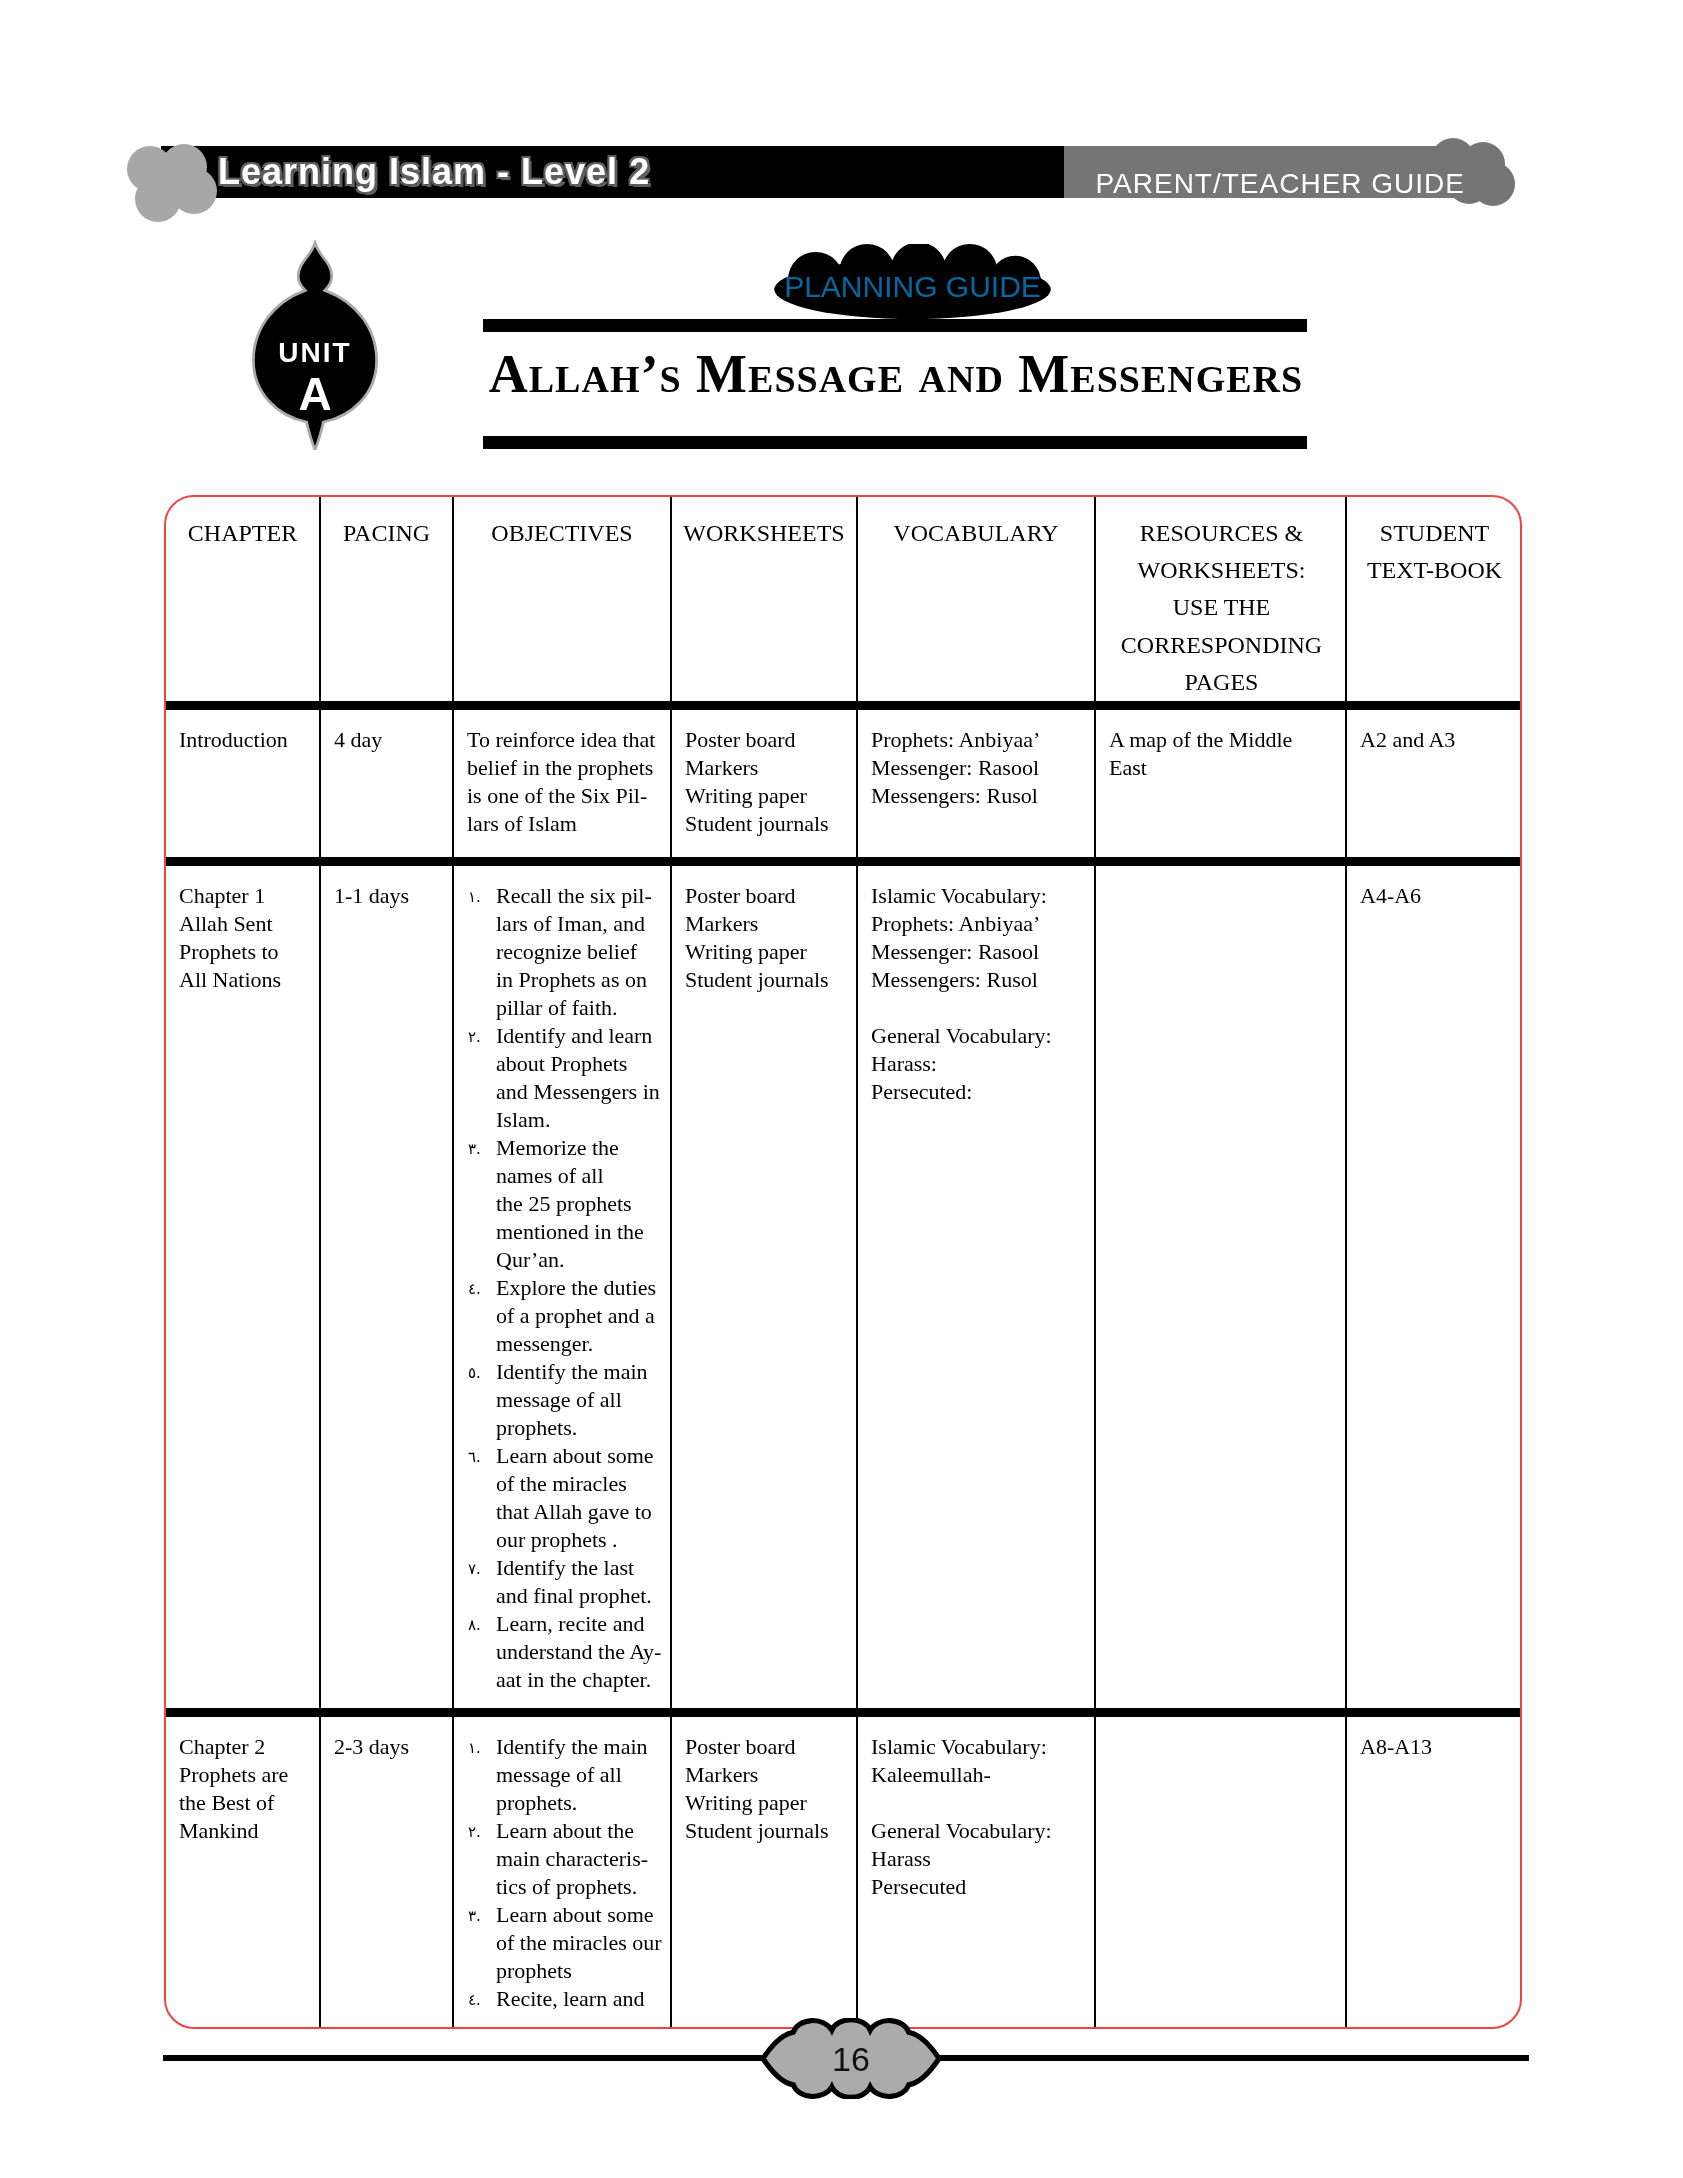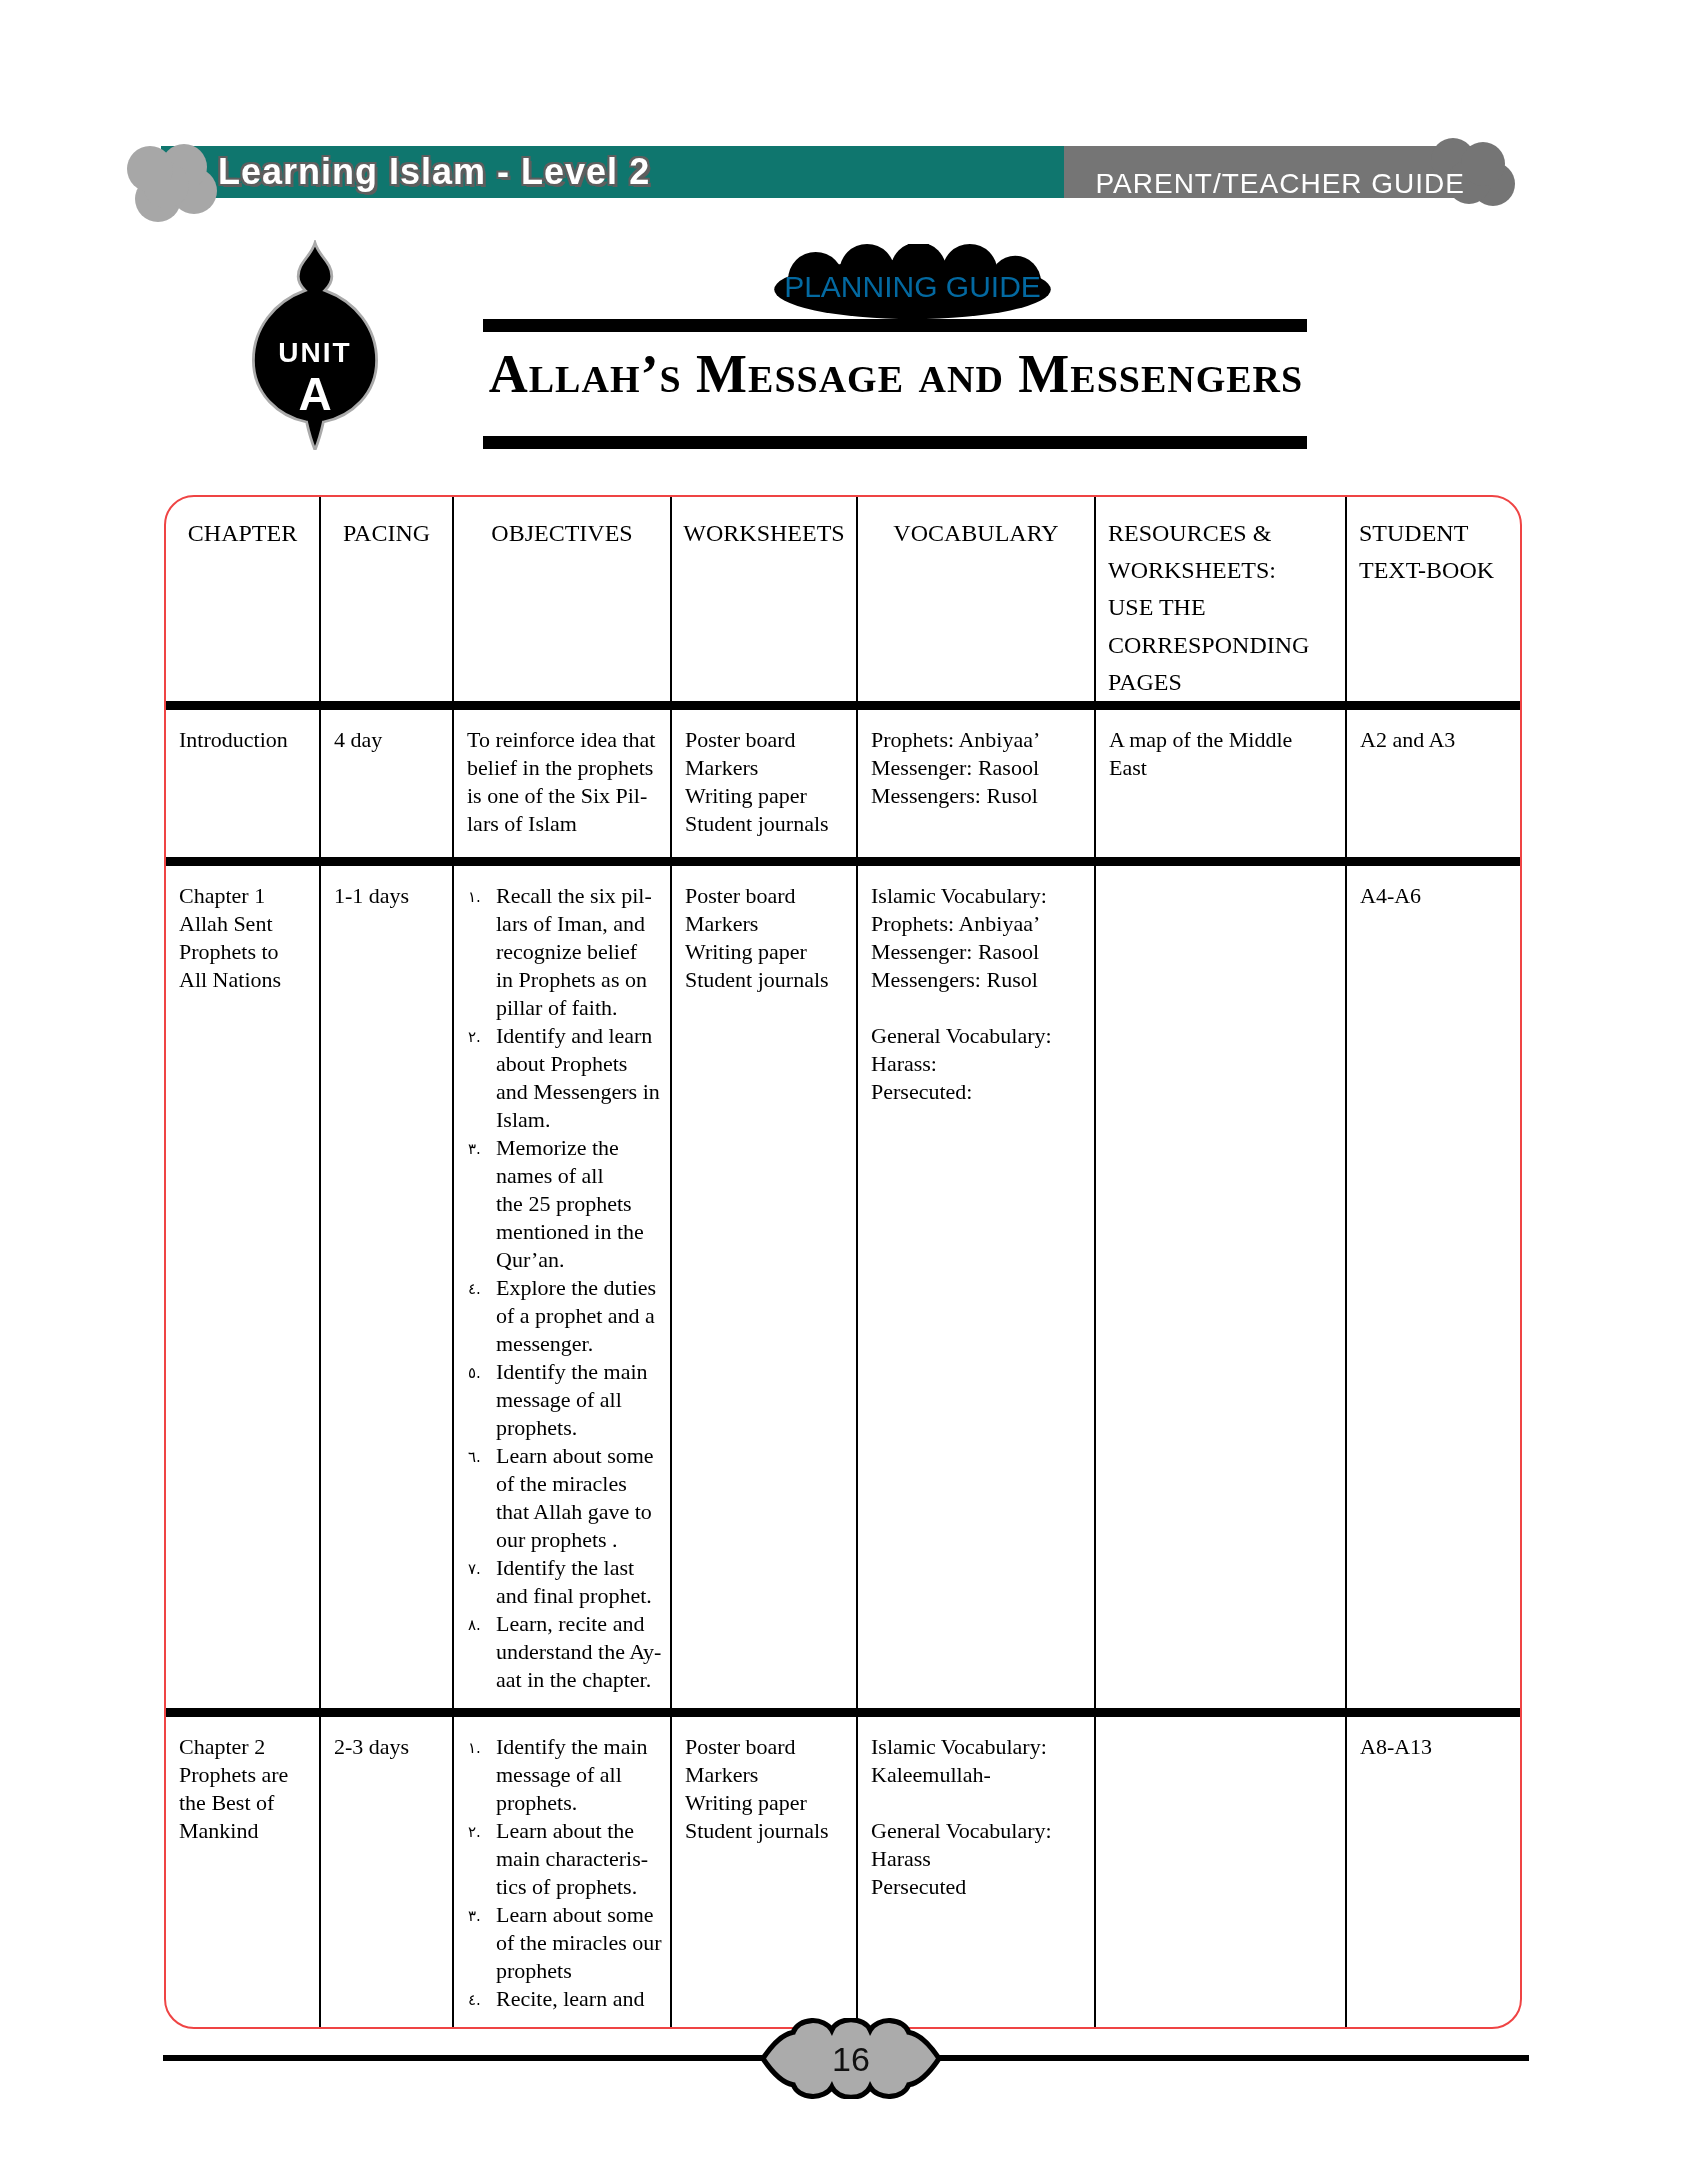--- a/index.html
+++ b/index.html
@@ -5,21 +5,21 @@
   html,body { margin:0; padding:0; background:#e8e8e8; }
   .page {
     position:relative; width:1683px; height:2178px; margin:0 auto;
     background:#ffffff; overflow:hidden;
     font-family:"Liberation Serif", serif; color:#000;
   }
 
   
   .topbar-left {
     position:absolute; left:161px; top:146px; width:903px; height:52px;
-    background:#0f766e;
+    background:#000000;
   }
   .topbar-left::before {
     content:""; position:absolute; left:-34px; top:0px; width:46px; height:46px;
     border-radius:50%; background:#a7a7a7;
     box-shadow: 16px 16px 0 #a7a7a7, 34px -2px 0 #a7a7a7, 44px 22px 0 #a7a7a7, 8px 30px 0 #a7a7a7;
   }
   .topbar-left .banner-text {
     position:absolute; left:57px; top:0; line-height:52px;
     font-family:"Liberation Sans", sans-serif; font-weight:bold; font-size:36px;
     color:#ffffff; letter-spacing:1px;
@@ -79,21 +79,21 @@
   }
   table.plan { border-collapse:collapse; width:100%; table-layout:fixed; }
   .plan th, .plan td {
     border-left:2px solid #000; vertical-align:top;
     font-family:"Liberation Serif", serif;
   }
   .plan th:first-child, .plan td:first-child { border-left:none; }
   .plan thead th {
     height:168px; padding:18px 10px 0 12px;
     font-weight:normal; font-size:24px; line-height:1.55;
-    white-space:pre-line; text-align:left;
+    white-space:pre-line; text-align:center;
   }
   .plan thead th.hc { text-align:center; padding-left:6px; padding-right:6px; }
   .plan tbody td {
     border-top:9px solid #000;
     padding:16px 8px 14px 13px;
     font-size:22px; line-height:28px;
   }
   .plan tr.r0 td { height:117px; }
   .plan tr.r2 td { height:226px; }
   .ml { white-space:pre-line; }

